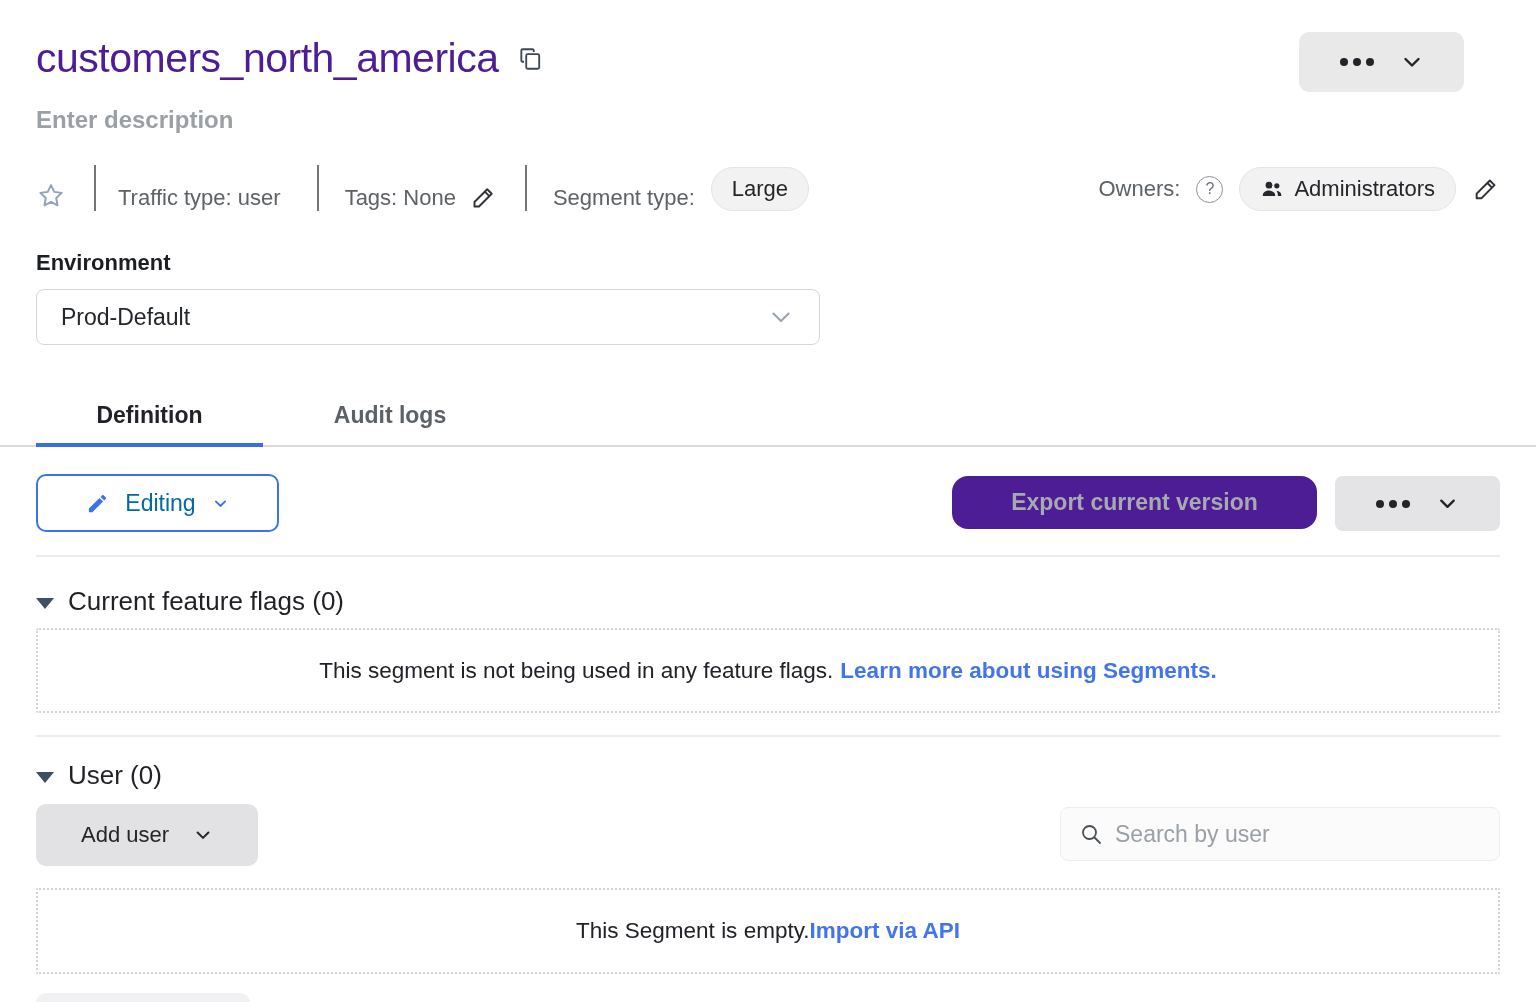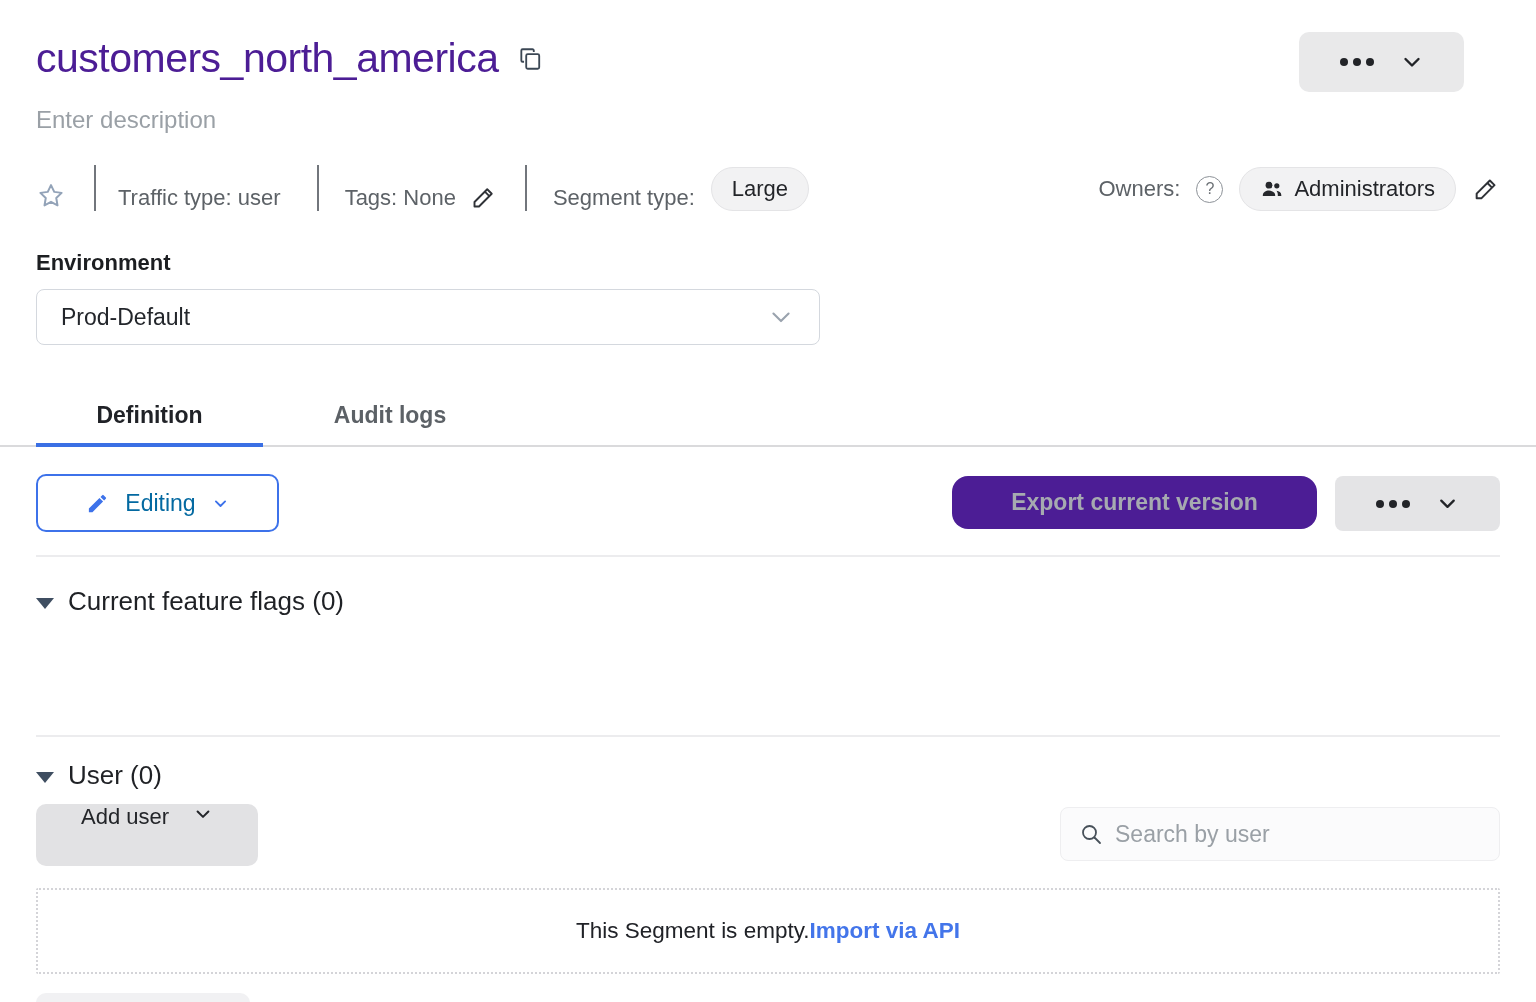--- a/index.html
+++ b/index.html
@@ -8,21 +8,21 @@
   .page { position:relative; width:1536px; height:1002px; background:#fff; }
 
   
   .title-row { position:absolute; left:36px; top:26px; width:1464px; height:64px; }
   .page-title { display:inline-block; font-size:41px; font-weight:400; letter-spacing:-0.5px; color:#4c1d95; line-height:64px; vertical-align:top; }
   .copy-btn { display:inline-block; vertical-align:top; margin:20px 0 0 14px; width:26px; height:26px; cursor:pointer; }
   .more-btn-top { position:absolute; right:36px; top:6px; width:165px; height:60px; background:#e9e9ea; border:none; border-radius:10px; display:flex; align-items:center; justify-content:center; gap:26px; cursor:pointer; }
   .dots { display:flex; gap:5px; align-items:center; }
   .dots i { width:8px; height:8px; border-radius:50%; background:#222428; }
 
-  .description { position:absolute; left:36px; top:106px; font-size:24px; color:#9aa0a6; cursor:text; }
+  .description { position:absolute; left:36px; top:106px; font-size:24px; color:#9aa0a6; cursor:text;font-weight:bold; }
 
   .meta-row { position:absolute; left:36px; top:163px; width:1464px; height:48px; display:flex; align-items:flex-end; }
   .meta-text { font-size:22px; color:#5d6267; white-space:nowrap; }
   .vdiv { width:2px; height:46px; background:#72767c; margin:0 0; }
   .pill { display:inline-flex; align-items:center; gap:10px; height:44px; padding:0 20px; background:#f2f2f3; border:1px solid #e4e4e6; border-radius:22px; font-size:22px; color:#232529; white-space:nowrap; }
   .icon-btn { background:none; border:none; padding:0; cursor:pointer; display:inline-flex; align-items:center; }
   .help-circle { display:inline-flex; align-items:center; justify-content:center; width:27px; height:27px; border:1.5px solid #8d9298; border-radius:50%; font-size:16px; color:#6c7176; cursor:pointer; }
   .meta-right { margin-left:auto; display:flex; align-items:center; gap:16px; }
 
   
@@ -56,21 +56,21 @@
   .section-title { font-size:26px; color:#1f2125; }
 
   .dotted-box { position:absolute; left:36px; width:1464px; border:2px dotted #d4d4d8; border-radius:2px; display:flex; align-items:center; justify-content:center; background:#fff; }
   .box-flags { top:628px; height:85px; }
   .box-users { top:888px; height:86px; }
   .box-text { font-size:22.5px; color:#202227; }
   .link { color:#4375ea; font-weight:700; cursor:pointer; }
   .link-spaced { margin-left:7px; }
 
   
-  .add-user-btn { position:absolute; left:36px; top:804px; width:222px; height:62px; background:#e2e2e4; border:none; border-radius:10px; display:flex; align-items:flex-start; justify-content:center; gap:24px; font-size:22px; color:#232529; cursor:pointer; }
+  .add-user-btn { position:absolute; left:36px; top:804px; width:222px; height:62px; background:#e2e2e4; border:none; border-radius:10px; display:flex; align-items:center; justify-content:center; gap:24px; font-size:22px; color:#232529; cursor:pointer; }
   .search-wrap { position:absolute; right:36px; top:807px; width:440px; height:54px; background:#fbfbfc; border:1.5px solid #eeeef0; border-radius:8px; display:flex; align-items:center; padding:0 18px; }
   .search-wrap input { flex:1; border:none; outline:none; background:transparent; font-family:"Liberation Sans", sans-serif; font-size:23px; color:#23262b; margin-left:12px; }
   .search-wrap input::placeholder { color:#9aa0a6; }
 
   .cutoff-btn { position:absolute; left:36px; top:993px; width:214px; height:20px; background:#f1f1f3; border-radius:10px 10px 0 0; }
   svg { display:block; }
 </style>
 </head>
 <body>
 
@@ -174,20 +174,24 @@
         </svg>
     </button>
   </div>
 
   <div class="hdiv hdiv-1"></div>
 
   <div class="section-head sh-flags">
     <span class="tri-down"></span>
     <span class="section-title">Current feature flags (0)</span>
   </div>
+  <div class="dotted-box box-flags">
+    <span class="box-text">This segment is not being used in any feature flags.</span>
+    <span class="box-text link link-spaced">Learn more about using Segments.</span>
+  </div>
 
   <div class="hdiv hdiv-2"></div>
 
   <div class="section-head sh-user">
     <span class="tri-down"></span>
     <span class="section-title">User (0)</span>
   </div>
 
   <button class="add-user-btn">
     <span>Add user</span>

